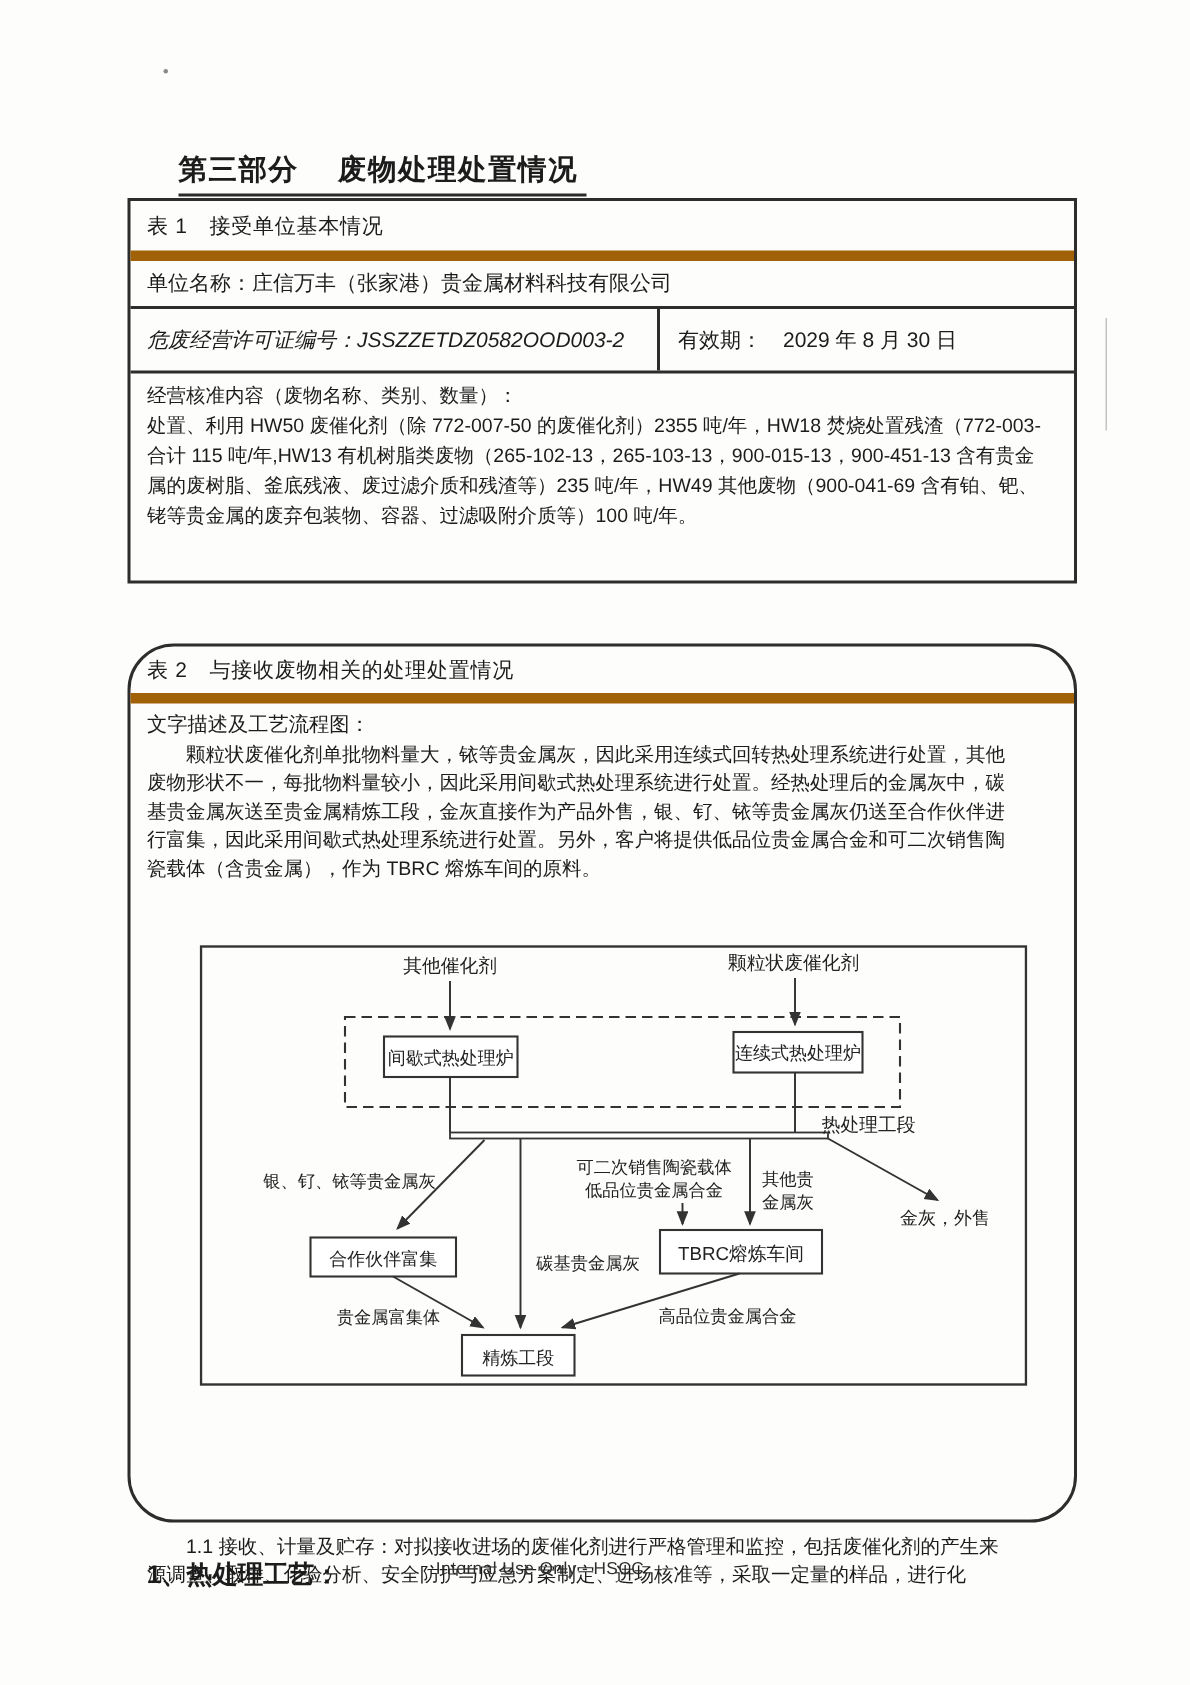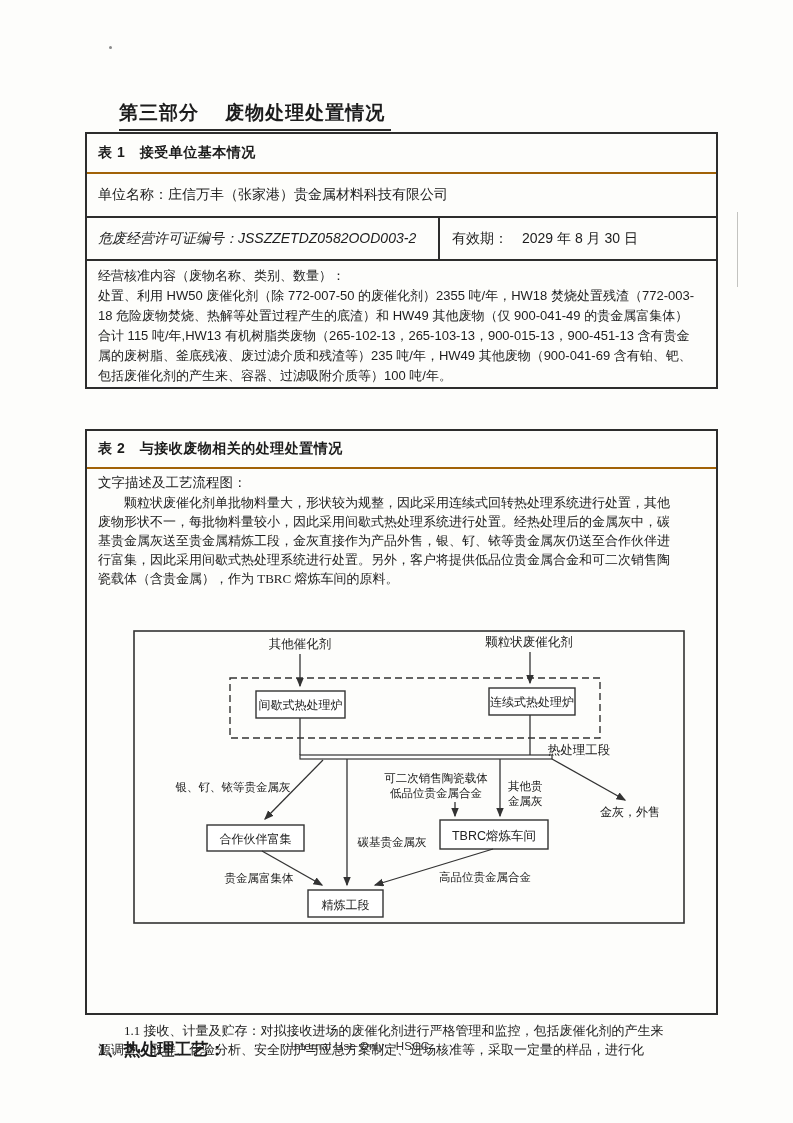--- a/index.html
+++ b/index.html
@@ -15,39 +15,39 @@
     font-size:19px;font-weight:700;letter-spacing:1px;
     border-bottom:2px solid #2b2b2b;padding:0 6px 3px 0;
   }
   
   .tbl{
     position:absolute;left:85px;width:633px;box-sizing:border-box;
     border:2px solid #2d2d2d;background:transparent;
   }
   #table1{top:132px;height:257px;}
   .t-caption{
-    box-sizing:border-box;height:40px;border-bottom:2px solid #a16207;
+    box-sizing:border-box;height:40px;border-bottom:7px solid #a16207;
     display:flex;align-items:center;padding-left:11px;
-    font-size:14px;font-weight:700;letter-spacing:.5px;
+    font-size:14px;font-weight:400;letter-spacing:.5px;
   }
   .t1-row-name{
-    box-sizing:border-box;height:44px;border-bottom:2px solid #2d2d2d;
+    box-sizing:border-box;height:32px;border-bottom:2px solid #2d2d2d;
     display:flex;align-items:center;padding-left:11px;font-size:14px;
   }
   .t1-row-lic{box-sizing:border-box;height:43px;border-bottom:2px solid #2d2d2d;display:flex;}
   .t1-cell-lic{
     box-sizing:border-box;width:353px;border-right:2px solid #2d2d2d;
     display:flex;align-items:center;padding-left:11px;font-size:14px;font-style:italic;
   }
   .t1-cell-val{flex:1;display:flex;align-items:center;padding-left:12px;font-size:14px;}
   .t1-approval{padding:5px 8px 0 11px;font-size:13px;line-height:20px;}
-  #table2{top:429px;height:586px;}
+  #table2{top:429px;height:586px;border-radius:31px;}
   .t2-body{position:relative;height:544px;}
   .abs{position:absolute;}
-  .bodytext{font-size:13px;line-height:19px;font-family:Liberation Serif, serif;}
+  .bodytext{font-size:13px;line-height:19px;}
   .sec-head{font-weight:600;}
   
   #diagram{position:absolute;left:46px;top:161px;width:552px;height:294px;}
   svg text{fill:#222;}
   .footer{
     position:absolute;left:0;top:1040px;width:720px;text-align:center;
     font-size:11.5px;color:#2e2e2e;letter-spacing:.3px;
   }
   .speck{position:absolute;background:#8a8a8a;border-radius:50%;}
   .edge-line{position:absolute;width:1px;background:#c3c3c0;}
@@ -63,33 +63,32 @@
 <div class="tbl" id="table1">
   <div class="t-caption nowrap">表 1　接受单位基本情况</div>
   <div class="t1-row-name nowrap">单位名称：庄信万丰（张家港）贵金属材料科技有限公司</div>
   <div class="t1-row-lic">
     <div class="t1-cell-lic nowrap">危废经营许可证编号：JSSZZETDZ0582OOD003-2</div>
     <div class="t1-cell-val nowrap">有效期：　2029 年 8 月 30 日</div>
   </div>
   <div class="t1-approval">
     <div class="nowrap">经营核准内容（废物名称、类别、数量）：</div>
     <div class="nowrap">处置、利用 HW50 废催化剂（除 772-007-50 的废催化剂）2355 吨/年，HW18 焚烧处置残渣（772-003-</div>
-    <div class="nowrap">18 危险废物焚烧、热解等处置过程产生的底渣）和 HW49 其他废物（仅 900-041-49 的贵金属富集体）</div>
     <div class="nowrap">合计 115 吨/年,HW13 有机树脂类废物（265-102-13，265-103-13，900-015-13，900-451-13 含有贵金</div>
     <div class="nowrap">属的废树脂、釜底残液、废过滤介质和残渣等）235 吨/年，HW49 其他废物（900-041-69 含有铂、钯、</div>
-    <div class="nowrap">包括废催化剂的产生来、容器、过滤吸附介质等）100 吨/年。</div>
+    <div class="nowrap">铑等贵金属的废弃包装物、容器、过滤吸附介质等）100 吨/年。</div>
   </div>
 </div>
 
 <div class="tbl" id="table2">
   <div class="t-caption nowrap" style="height:38px;">表 2　与接收废物相关的处理处置情况</div>
   <div class="t2-body">
     <div class="abs bodytext nowrap" style="left:11px;top:4px;font-size:13.5px;">文字描述及工艺流程图：</div>
     <div class="abs bodytext" style="left:11px;top:24px;right:6px;">
-      <div class="nowrap">　　颗粒状废催化剂单批物料量大，形状较为规整，因此采用连续式回转热处理系统进行处置，其他</div>
+      <div class="nowrap">　　颗粒状废催化剂单批物料量大，铱等贵金属灰，因此采用连续式回转热处理系统进行处置，其他</div>
       <div class="nowrap">废物形状不一，每批物料量较小，因此采用间歇式热处理系统进行处置。经热处理后的金属灰中，碳</div>
       <div class="nowrap">基贵金属灰送至贵金属精炼工段，金灰直接作为产品外售，银、钌、铱等贵金属灰仍送至合作伙伴进</div>
       <div class="nowrap">行富集，因此采用间歇式热处理系统进行处置。另外，客户将提供低品位贵金属合金和可二次销售陶</div>
       <div class="nowrap">瓷载体（含贵金属），作为 TBRC 熔炼车间的原料。</div>
     </div>
 
     <div id="diagram">
       <svg width="552" height="294" viewBox="0 0 552 294" xmlns="http://www.w3.org/2000/svg">
         <defs>
           <marker id="ah" markerWidth="9" markerHeight="8" refX="6.5" refY="3" orient="auto">

